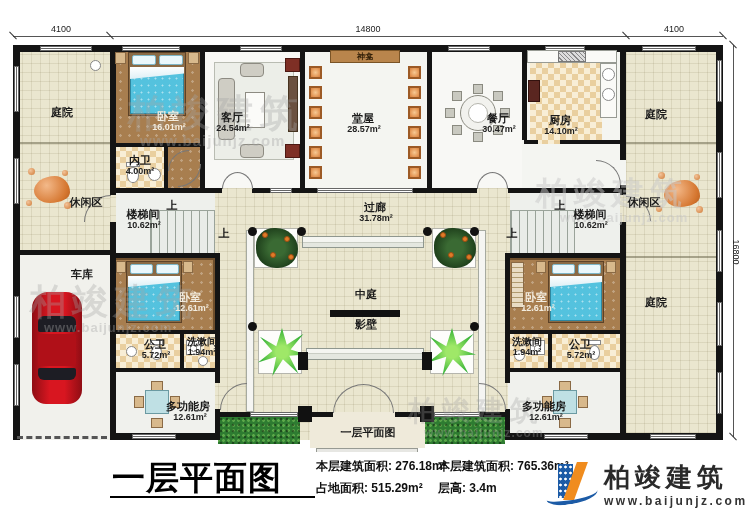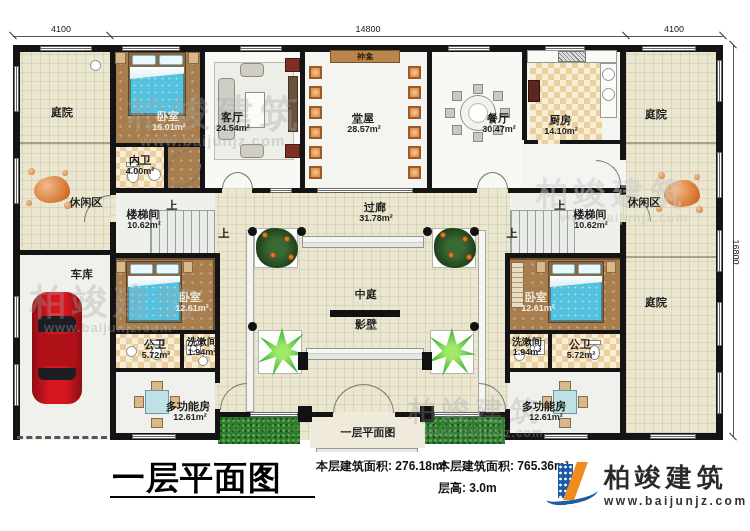--- a/index.html
+++ b/index.html
@@ -419,27 +419,31 @@
   <div class="tick" style="left:728px;top:436px;"></div>
   <div class="dim" style="left:736px;top:252px;transform:translate(-50%,-50%) rotate(90deg);">16800</div>
 
   <div class="abs" style="left:0;top:452px;width:750px;height:79px;background:#fff;"></div>
   <div class="abs" style="left:112px;top:456px;font-size:33px;font-weight:bold;color:#000;letter-spacing:1px;">一层平面图</div>
   <div class="abs" style="left:110px;top:496px;width:205px;height:2px;background:#000;"></div>
   <div class="stat" style="left:316px;top:458px;">
     <span>本层建筑面积:</span>
     <span>276.18m²</span>
   </div>
+  <div class="stat" style="left:316px;top:480px;">
+    <span>占地面积:</span>
+    <span>515.29m²</span>
+  </div>
   <div class="stat" style="left:438px;top:458px;">
     <span>本层建筑面积:</span>
     <span>765.36m²</span>
   </div>
   <div class="stat" style="left:438px;top:480px;">
     <span>层高:</span>
-    <span>3.0m</span>
+    <span>3.4m</span>
   </div>
 
   <div>
     <div class="abs" style="left:558px;top:464px;width:15px;height:34px;background:#1c5ba6;
          background-image:radial-gradient(#fff 1px,transparent 1.4px);background-size:5px 6px;"></div>
     <div class="abs" style="left:570px;top:462px;width:11px;height:38px;background:#f08c1e;transform:skewX(-20deg);"></div>
     <div class="abs" style="left:546px;top:486px;width:52px;height:14px;border-bottom:4px solid #1c5ba6;border-radius:0 0 70% 50%;transform:rotate(-8deg);"></div>
   </div>
   <div class="abs" style="left:604px;top:460px;font-size:26px;font-weight:bold;color:#2a2a2a;letter-spacing:5px;">柏竣建筑</div>
   <div class="abs" style="left:604px;top:494px;font-size:12px;font-weight:bold;color:#333;letter-spacing:2.5px;">www.baijunjz.com</div>

